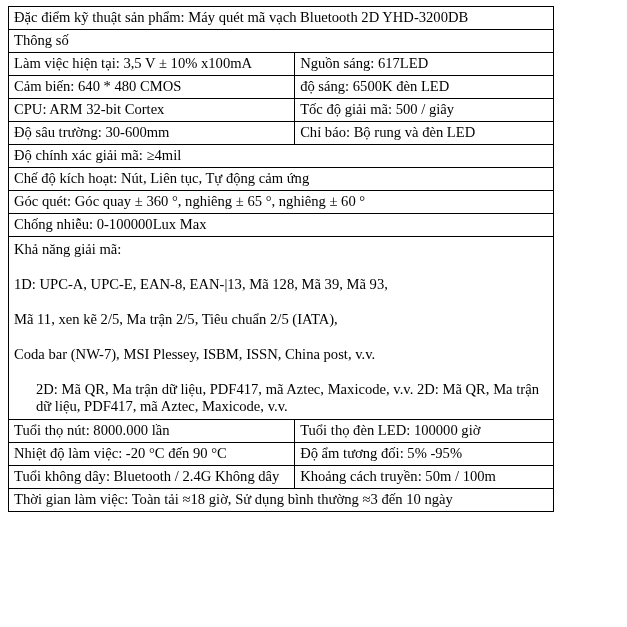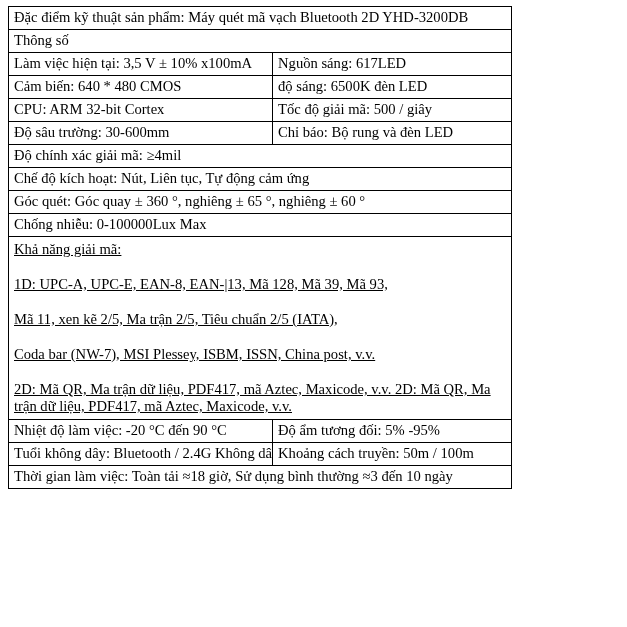--- a/index.html
+++ b/index.html
@@ -10,42 +10,42 @@
     height: 627px;
     font-family: "Liberation Serif", "DejaVu Serif", serif;
     color: #000000;
   }
   .wrap {
     padding: 6px 5px 0 8px;
   }
   table.spec {
     border-collapse: collapse;
     table-layout: fixed;
-    width: 504px;
+    width: 546px;
   }
   table.spec td {
     border: 1px solid #000000;
     padding: 2px 4px 3px 5px;
     font-size: 14.6px;
     line-height: 17px;
     vertical-align: top;
     white-space: nowrap;
     overflow: hidden;
   }
   table.spec td.multiline {
     white-space: normal;
     padding-top: 4px;
     padding-bottom: 4px;
   }
   td.multiline p {
     margin: 0 0 18px 0;
-    text-decoration: underline;
   }
   td.multiline p:last-child {
     margin-bottom: 0;
+    margin-left: 22px;
   }
 </style>
 </head>
 <body>
 
 <div class="wrap">
   <table class="spec">
     <colgroup>
       <col style="width:52.5%">
       <col style="width:47.5%">
@@ -100,20 +100,24 @@
     <tr>
       <td colspan="2" class="multiline">
         <p>Khả năng giải mã:</p>
         <p>1D: UPC-A, UPC-E, EAN-8, EAN-|13, Mã 128, Mã 39, Mã 93,</p>
         <p>Mã 11, xen kẽ 2/5, Ma trận 2/5, Tiêu chuẩn 2/5 (IATA),</p>
         <p>Coda bar (NW-7), MSI Plessey, ISBM, ISSN, China post, v.v.</p>
         <p>2D: Mã QR, Ma trận dữ liệu, PDF417, mã Aztec, Maxicode, v.v. 2D: Mã QR, Ma trận dữ liệu, PDF417, mã Aztec, Maxicode, v.v.</p>
       </td>
     </tr>
 
+    <tr>
+      <td>Tuổi thọ nút: 8000.000 lần</td>
+      <td>Tuổi thọ đèn LED: 100000 giờ</td>
+    </tr>
 
 
     <tr>
       <td>Nhiệt độ làm việc: -20 °C đến 90 °C</td>
       <td>Độ ẩm tương đối: 5% -95%</td>
     </tr>
 
     <tr>
       <td>Tuổi không dây: Bluetooth / 2.4G Không dây</td>
       <td>Khoảng cách truyền: 50m / 100m</td>

